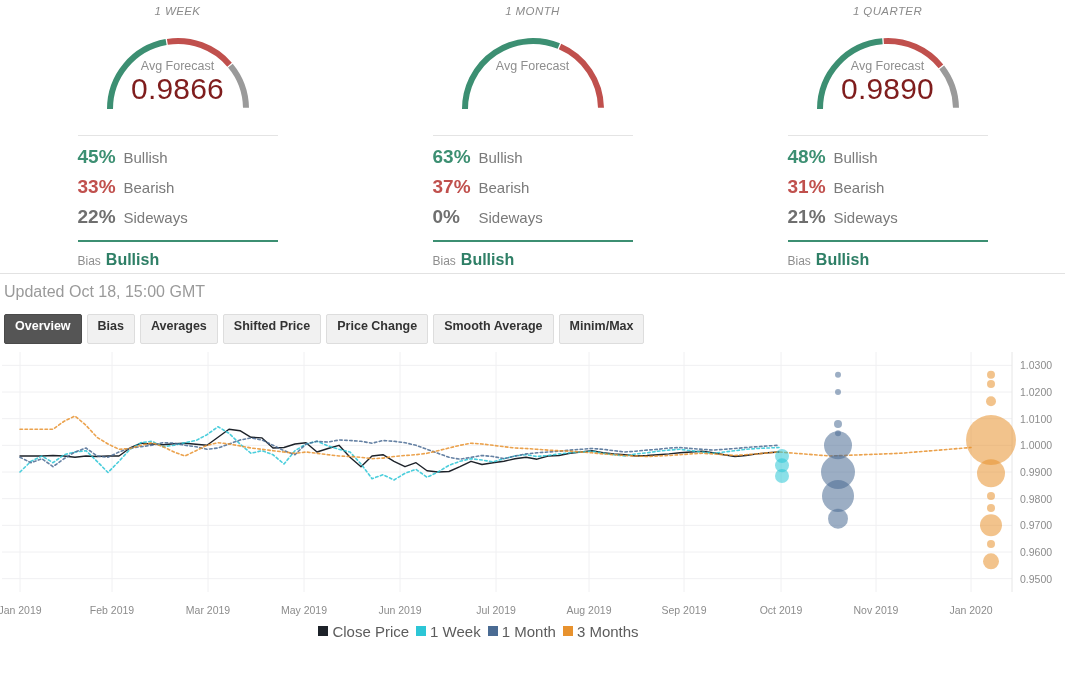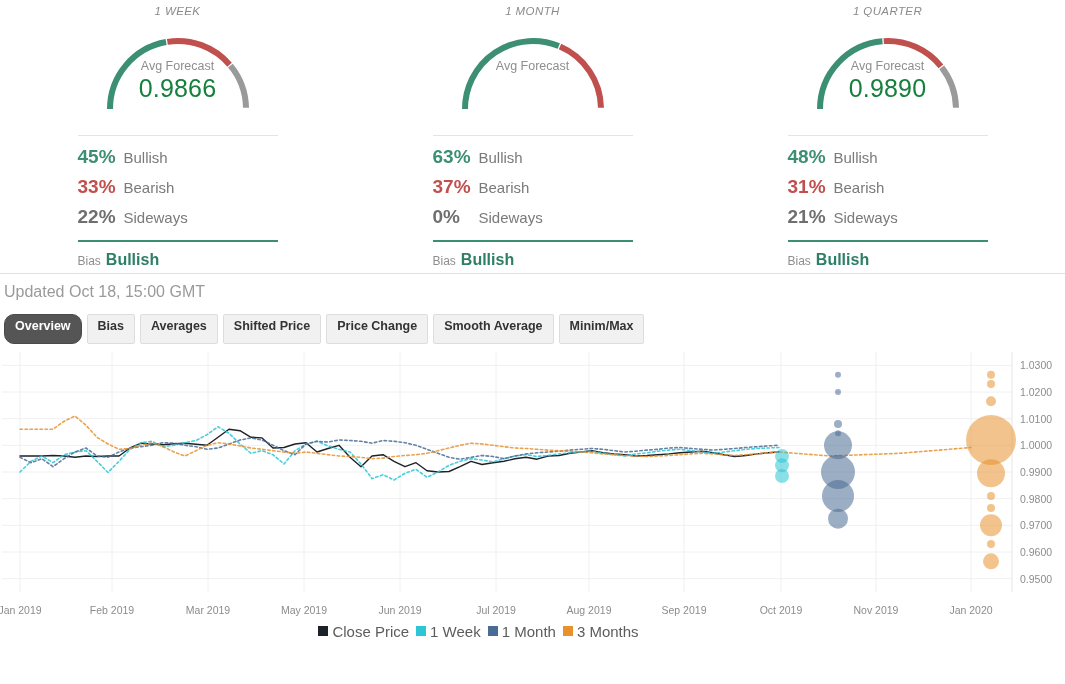--- a/index.html
+++ b/index.html
@@ -48,22 +48,22 @@
     top: 34px;
     text-align: center;
     pointer-events: none;
   }
   .gauge-label {
     font-size: 12.5px;
     color: #8e8e8e;
     line-height: 15px;
   }
   .gauge-value {
-    font-size: 25px;
-    color: #15803d;
+    font-size: 30px;
+    color: #7f1d1d;
     line-height: 29px;
     font-weight: 400;
     letter-spacing: .2px;
   }
 
   
   .stats {
     width: 200px;
     margin: 18px auto 0;
     border-top: 1px solid #e4e4e4;
@@ -122,21 +122,20 @@
     line-height: 13px;
     border: 1px solid #dddddd;
     border-radius: 2px;
     white-space: nowrap;
     cursor: pointer;
   }
   .tab.active {
     background: #555555;
     color: #ffffff;
     border-color: #4a4a4a;
-    border-radius: 10px;
   }
 
   
   .chart-area {
     position: relative;
     width: 957px;
     height: 296px;
   }
   .chart-svg { display: block; }
 

